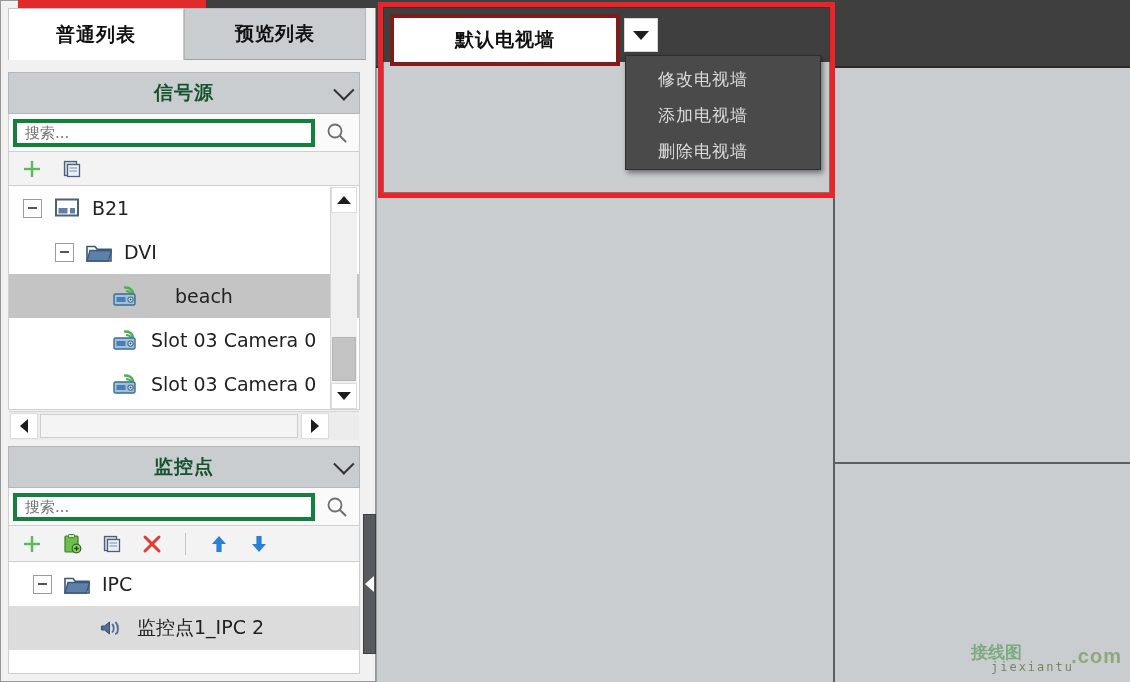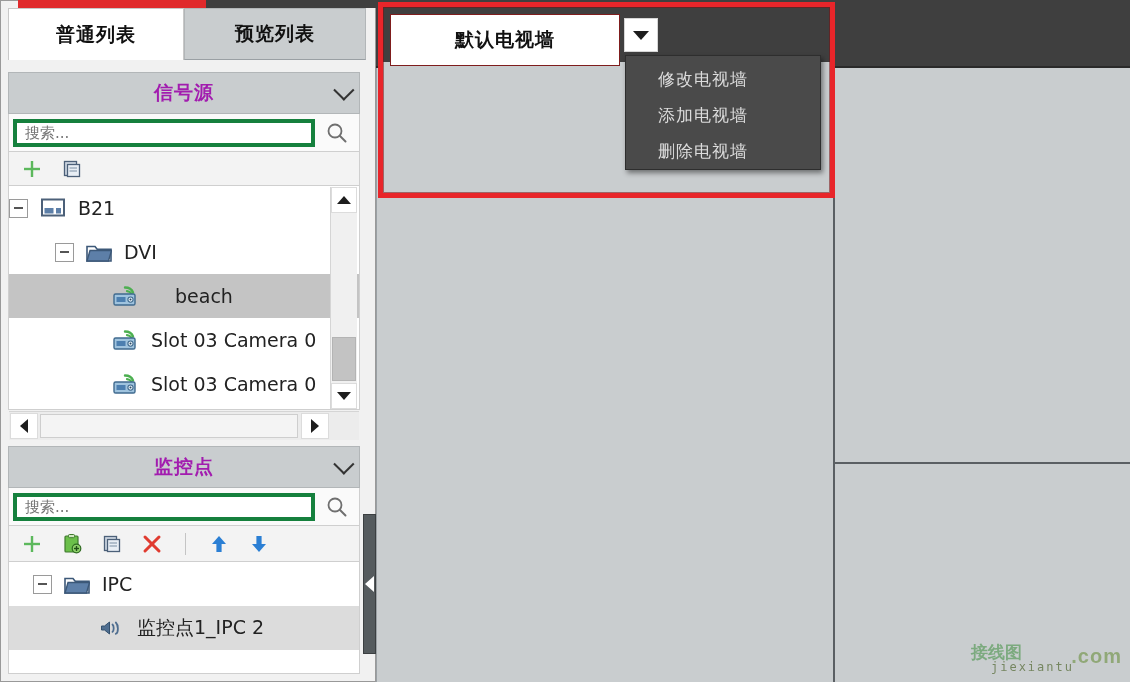--- a/index.html
+++ b/index.html
@@ -24,21 +24,21 @@
   .red-box{position:absolute;left:378px;top:2px;width:457px;height:196px;
            border:5px solid #e8252a;box-sizing:border-box;pointer-events:none;z-index:40;}
   .red-box-inner{position:absolute;left:383px;top:7px;width:447px;height:186px;
            border:1px solid #7a1012;box-sizing:border-box;pointer-events:none;z-index:41;opacity:.55;}
 
   
   .red-box-bg{position:absolute;left:383px;top:62px;width:447px;height:131px;background:#c9cdcf;z-index:5;}
 
   
   .wall-select{position:absolute;left:390px;top:14px;width:230px;height:52px;
-      background:#ffffff;border:1px solid #7f1d1d;box-sizing:border-box;z-index:20;
+      background:#ffffff;border:4px solid #7f1d1d;box-sizing:border-box;z-index:20;
       display:flex;align-items:center;justify-content:center;}
   .wall-select-label{font-size:19px;font-weight:bold;color:#111;letter-spacing:1px;}
   .wall-dd-btn{position:absolute;left:624px;top:18px;width:34px;height:34px;background:#fff;
       border:1px solid #d6d6d6;box-sizing:border-box;z-index:22;
       display:flex;align-items:center;justify-content:center;}
   .caret{width:0;height:0;border-left:8px solid transparent;border-right:8px solid transparent;
       border-top:9px solid #1d1d1d;}
 
   
   .dd-menu{position:absolute;left:625px;top:55px;width:196px;height:115px;background:#4a4a4a;
@@ -58,21 +58,21 @@
   
   .tabs{position:absolute;left:8px;top:8px;width:360px;height:52px;}
   .tab{position:absolute;top:0;height:52px;display:flex;align-items:center;justify-content:center;
        font-size:19px;font-weight:bold;color:#111;letter-spacing:1px;box-sizing:border-box;}
   .tab.active{left:0;width:176px;background:#ffffff;border:1px solid #c8c8c8;border-bottom:none;}
   .tab.inactive{left:176px;width:182px;background:#c9cdcf;border:1px solid #b2b6b8;border-bottom:1px solid #9aa0a4;}
 
   
   .sec-head{position:absolute;left:8px;width:352px;height:42px;background:#c9cdcf;
       border:1px solid #b2b6b8;box-sizing:border-box;display:flex;align-items:center;justify-content:center;}
-  .sec-head-title{font-size:19px;font-weight:bold;color:#a21caf;letter-spacing:1px;}
+  .sec-head-title{font-size:19px;font-weight:bold;color:#14532d;letter-spacing:1px;}
   .sec-chev{position:absolute;right:14px;top:50%;transform:translateY(-60%);
       width:13px;height:13px;border-right:2.5px solid #333;border-bottom:2.5px solid #333;
       transform-origin:center;rotate:45deg;margin-top:-4px;}
 
   
   .search-row{position:absolute;left:8px;width:352px;height:38px;background:#fafafa;
       border:1px solid #cfcfcf;border-top:none;box-sizing:border-box;display:flex;align-items:center;}
   .search-input{flex:1;height:28px;margin:0 0 0 4px;border:4px solid #15803d;background:#fff;
       font-size:15px;color:#9a9a9a;padding-left:8px;box-sizing:border-box;outline:none;
       font-family:"DejaVu Sans","Liberation Sans",sans-serif;}
@@ -199,21 +199,21 @@
         <svg width="20" height="20" viewBox="0 0 20 20">
           <rect x="2.5" y="2.5" width="12" height="14" fill="#cfd8e3" stroke="#4c6079" stroke-width="1.3"></rect>
           <rect x="5.5" y="5.5" width="12" height="12" fill="#e8eef5" stroke="#4c6079" stroke-width="1.3"></rect>
           <line x1="7.5" y1="9" x2="15" y2="9" stroke="#7a8ea3" stroke-width="1"></line>
           <line x1="7.5" y1="12" x2="15" y2="12" stroke="#7a8ea3" stroke-width="1"></line>
         </svg>
       </span>
     </div>
 
     <div class="tree-pane" style="top:186px;width:352px;height:224px;">
-      <div class="tree-row" style="">
+      <div class="tree-row" style="padding-left:14px;">
         <span class="expander"></span>
         <span style="margin-left:12px;display:inline-flex;">
           <svg width="26" height="22" viewBox="0 0 26 22">
             <rect x="2" y="2.5" width="22" height="16" fill="#ffffff" stroke="#4c6079" stroke-width="2"></rect>
             <rect x="4.5" y="11" width="9" height="5.5" fill="#5d7fa8"></rect>
             <rect x="16" y="11" width="5" height="5.5" fill="#5d7fa8"></rect>
           </svg>
         </span>
         <span style="margin-left:12px;">B21</span>
       </div>

